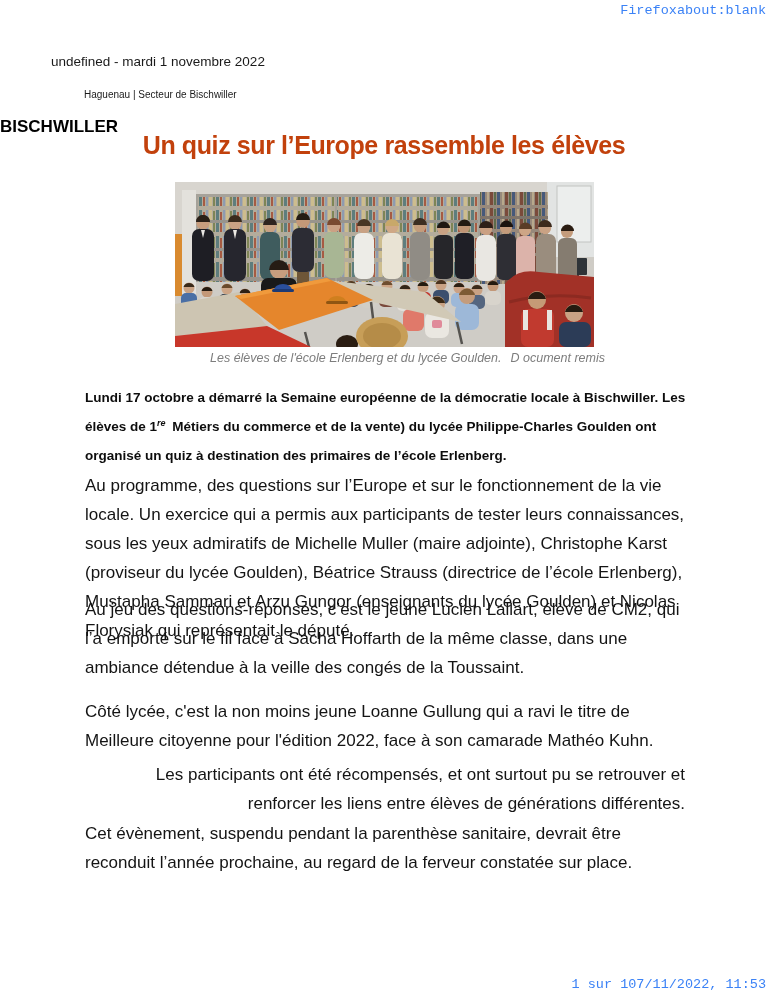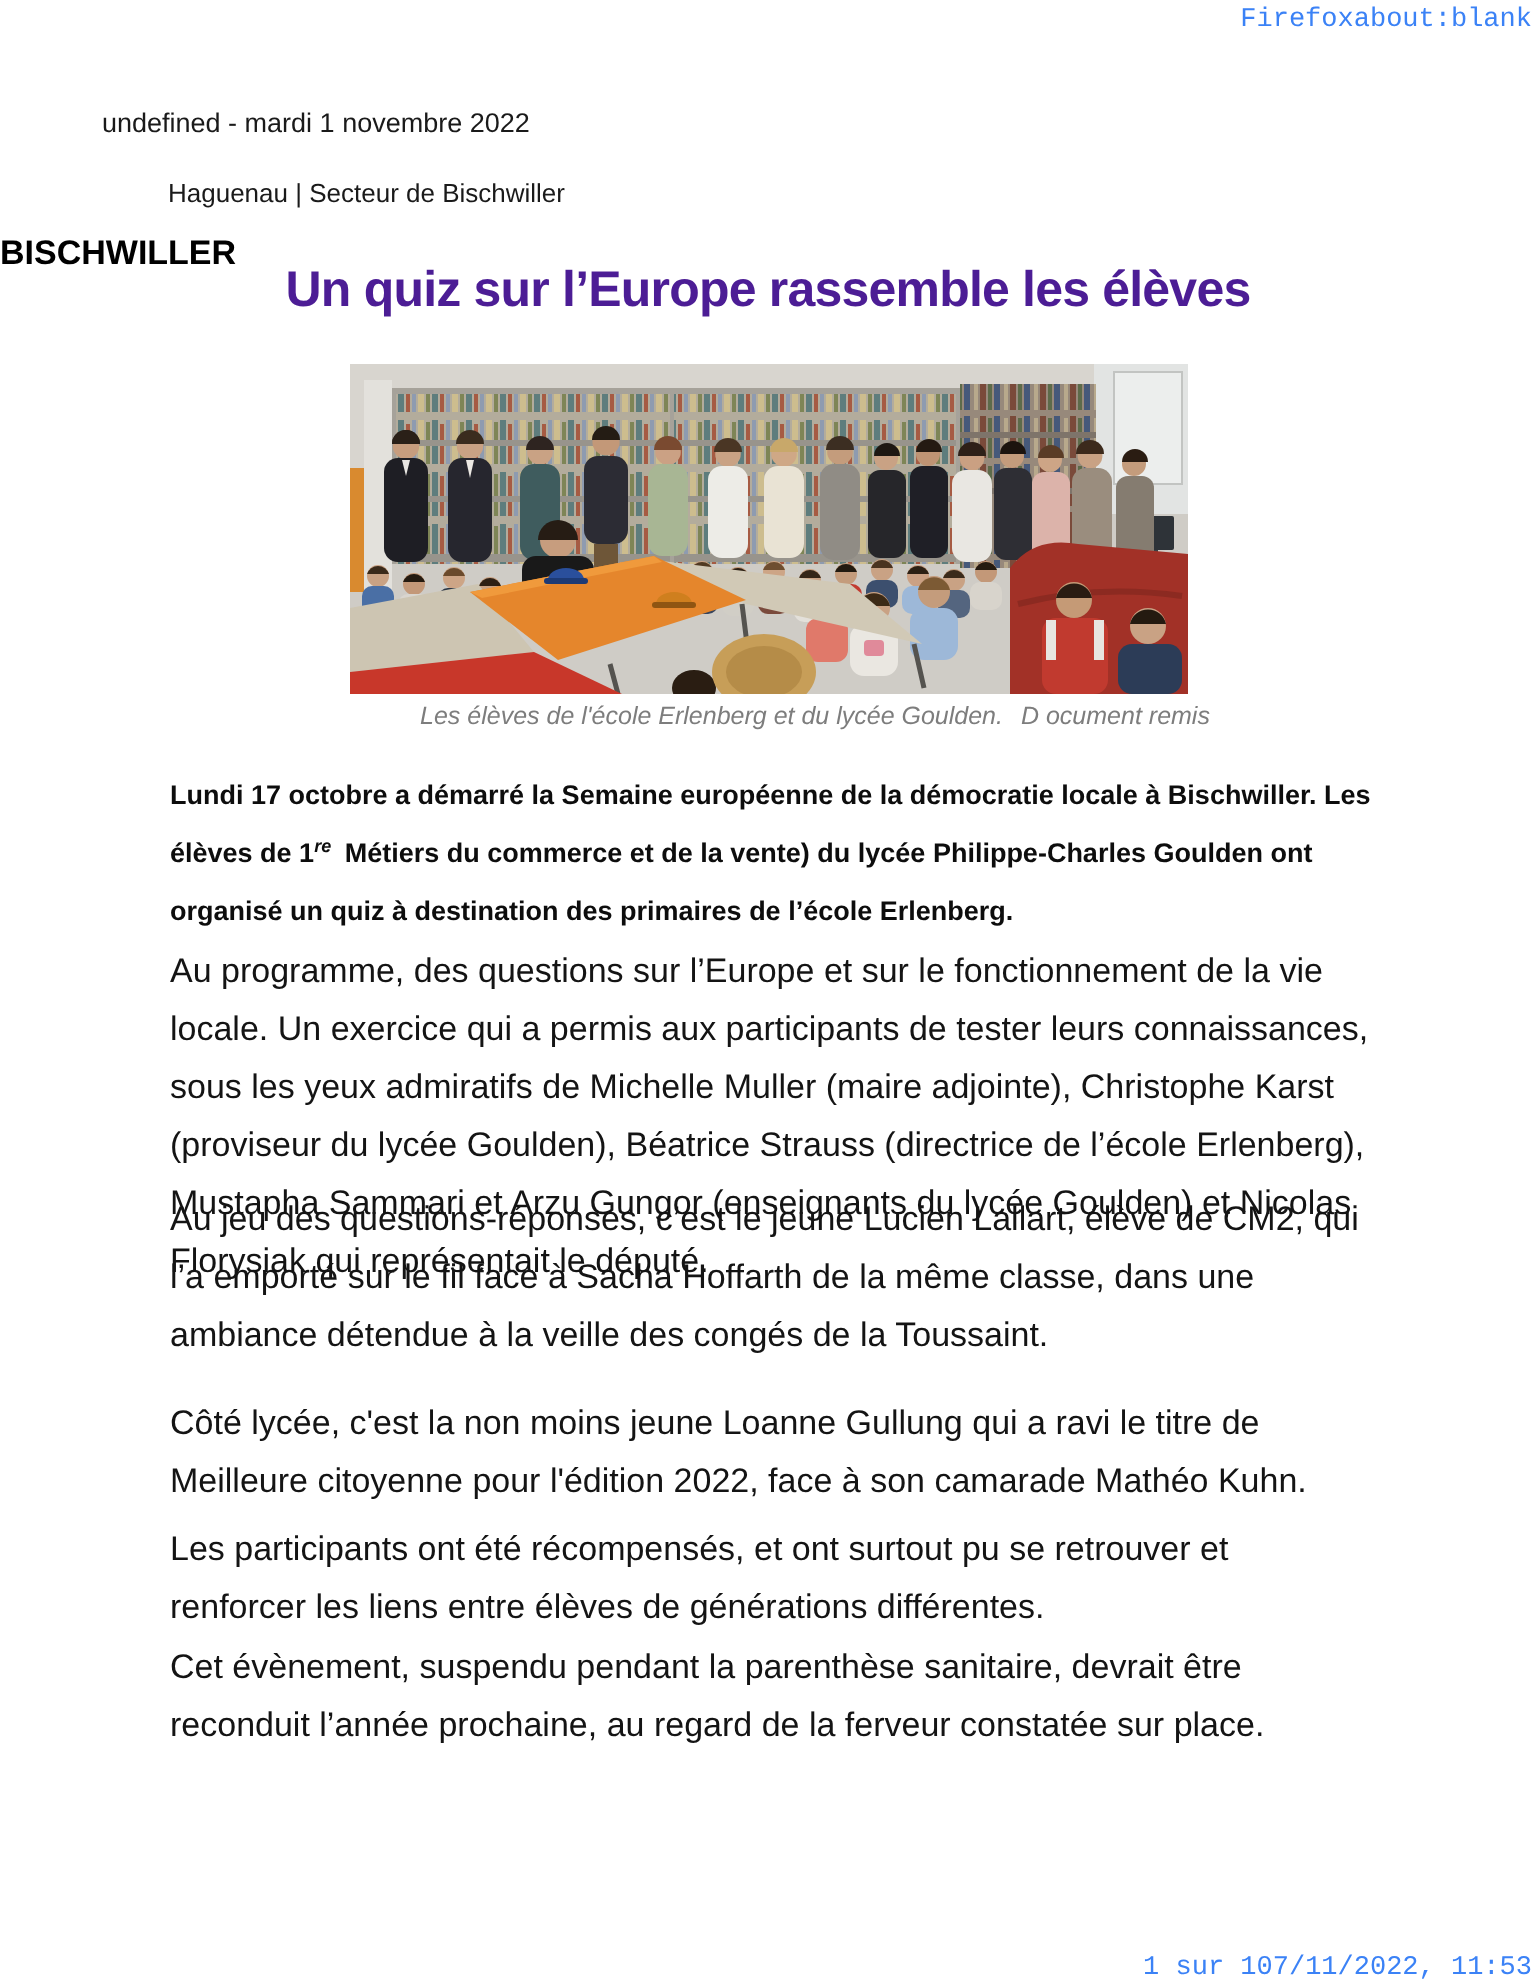--- a/index.html
+++ b/index.html
@@ -17,29 +17,29 @@
   .print-bar.top { top:3px; }
   .print-bar.bottom { top:977px; }
 
   
   .dateline {
     position:absolute; left:51px; top:54px;
     font-size:13.5px; color:#1a1a1a;
   }
   .section-line {
     position:absolute; left:84px; top:89px;
-    font-size:13px; color:#1a1a1a;text-align:right;
+    font-size:10px; color:#1a1a1a;text-align:right;
   }
   .kicker {
     position:absolute; left:0; right:0; top:117px; text-align:left;
     font-size:17px; font-weight:bold; color:#000;
   }
   .headline {
     position:absolute; left:0; right:0; top:131px; text-align:center;
-    font-size:25px; font-weight:bold; letter-spacing:-0.4px; color:#4c1d95;
+    font-size:25px; font-weight:bold; letter-spacing:-0.4px; color:#c2410c;
   }
 
   
   figure.photo {
     position:absolute; left:175px; top:182px; width:419px; height:165px;
     overflow:hidden; background:#cfccc6;
   }
   figure.photo svg { display:block; width:419px; height:165px; }
   .caption {
     position:absolute; left:0; right:0; top:351px; text-align:center;
@@ -53,21 +53,21 @@
     font-size:13.5px; font-weight:bold; line-height:29px; color:#0d0d0d;
   }
   .intro sup { font-size:9px; vertical-align:super; line-height:0; margin-right:3px;font-style:italic; }
   .para {
     position:absolute; left:85px; width:600px;
     font-size:17px; line-height:29px; color:#141414;
   }
   .para.p1 { top:471px; }
   .para.p2 { top:595px; }
   .para.p3 { top:697px; }
-  .para.p4 { top:760px; }
+  .para.p4 { top:760px;text-align:right; }
   .para.p5 { top:819px; }
 </style>
 </head>
 <body>
 
 <div class="print-bar top">
   <span>Firefox</span>
   <span>about:blank</span>
 </div>
 

